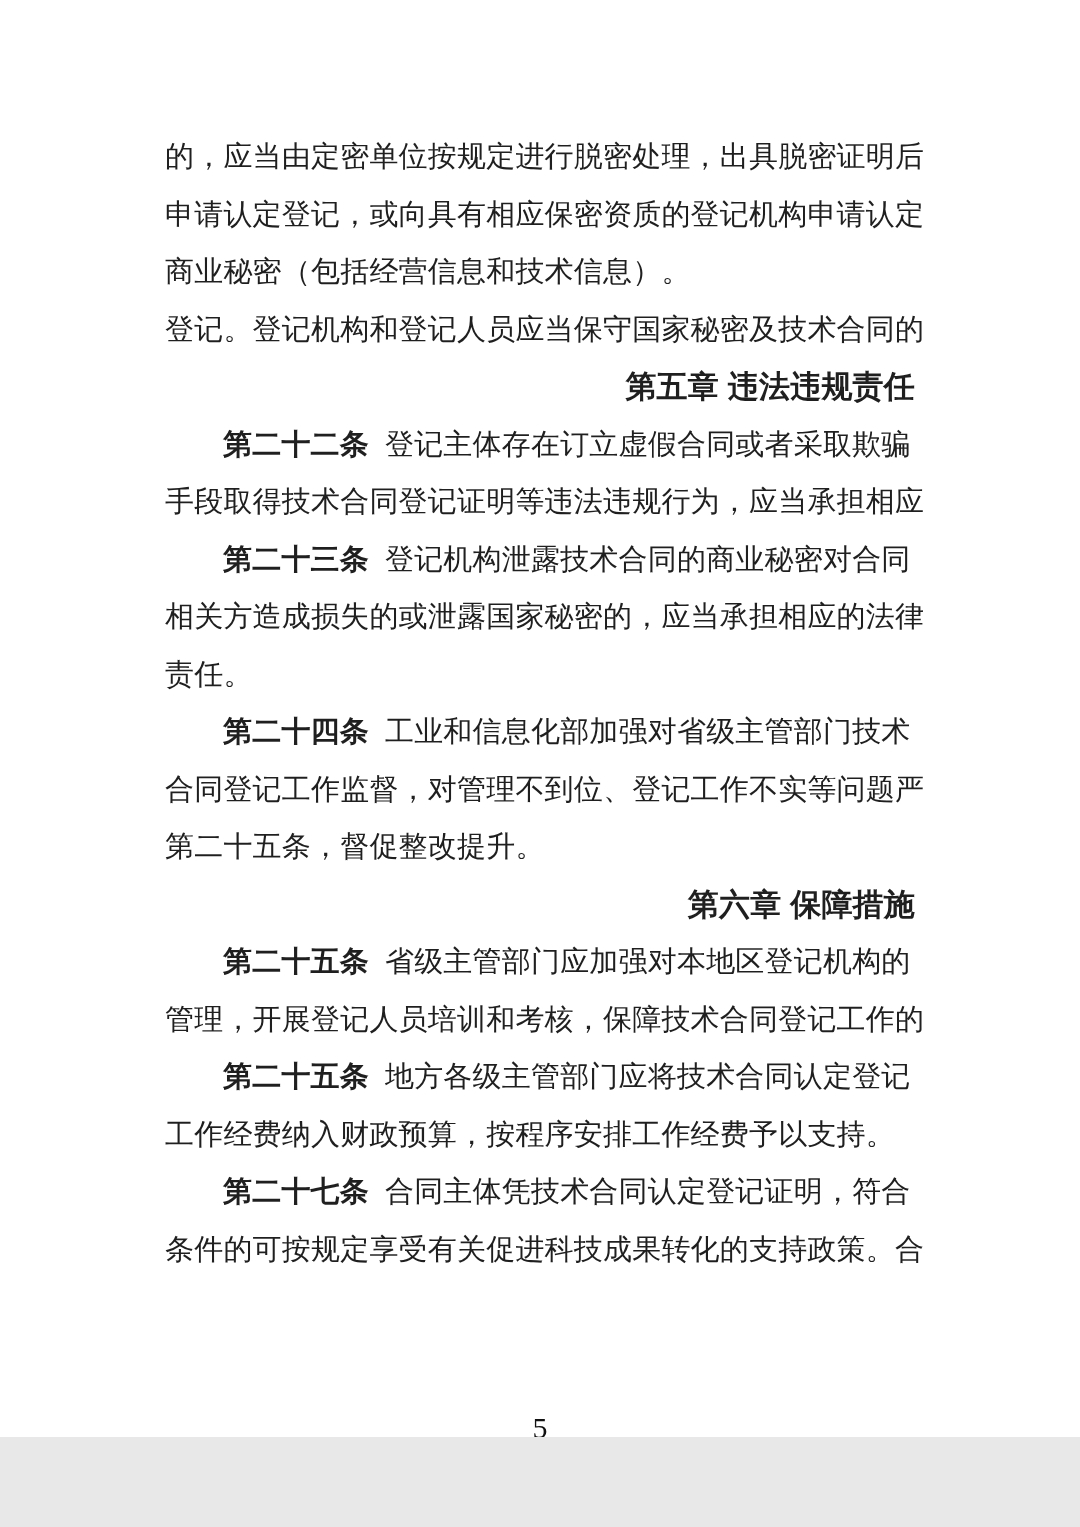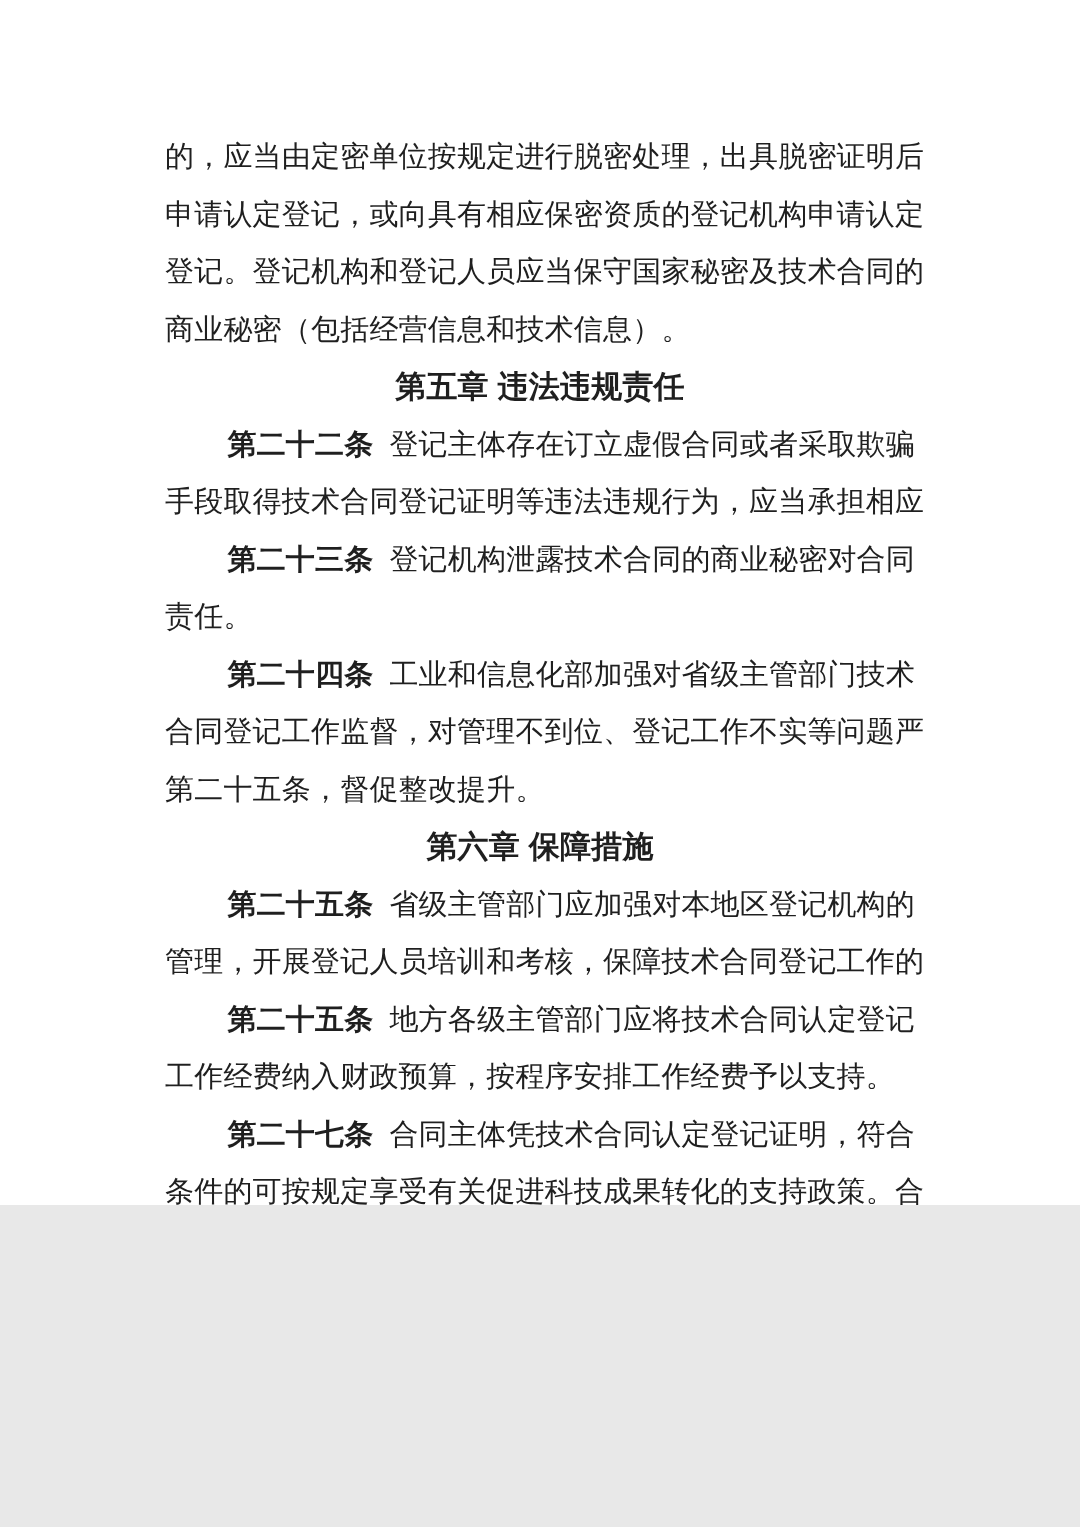--- a/index.html
+++ b/index.html
@@ -1,44 +1,44 @@
 <!DOCTYPE html>
 <html lang="zh"><head>
 <meta charset="utf-8">
 <style>
   html,body{margin:0;padding:0;background:#e8e8e8;}
   .page{
     position:relative;
-    width:1080px;height:1205px;
+    width:1080px;height:1437px;
     background:#ffffff;
     margin:0 auto;
     overflow:hidden;
     font-family:"Liberation Serif","DejaVu Serif",serif;
     color:#1f1f1f;
   }
   .content{
     position:absolute;
     left:165px;top:128px;
     width:750px;
   }
   .line{
     height:57.5px;
     line-height:57.5px;
     font-size:29px;
     letter-spacing:0.2px;
     white-space:nowrap;
   }
-  .line.indent{ padding-left:58px;text-align:right; }
+  .line.indent{ padding-left:58px; }
   .line .b{
     font-weight:bold;
     font-family:"Liberation Sans","DejaVu Sans",sans-serif;
     margin-right:0.55em;
   }
   .line.heading{
-    text-align:center;
+    text-align:right;
     font-weight:bold;
     font-family:"Liberation Sans","DejaVu Sans",sans-serif;
     font-size:31px;
   }
   .page-number{
     position:absolute;
     top:1408px;left:0;
     width:100%;
     text-align:center;
     font-size:30px;
@@ -62,33 +62,34 @@
   .wm-icon{ flex:0 0 auto; display:block; }
 </style>
 </head>
 <body>
 
 <div class="page">
 
   <div class="content">
     <div class="line">的，应当由定密单位按规定进行脱密处理，出具脱密证明后</div>
     <div class="line">申请认定登记，或向具有相应保密资质的登记机构申请认定</div>
+    <div class="line">商业秘密（包括经营信息和技术信息）。</div>
     <div class="line">登记。登记机构和登记人员应当保守国家秘密及技术合同的</div>
-    <div class="line">商业秘密（包括经营信息和技术信息）。</div>
 
     <div class="line heading">第五章 违法违规责任</div>
 
     <div class="line indent">
       <span class="b">第二十二条</span><span>登记主体存在订立虚假合同或者采取欺骗</span>
     </div>
     <div class="line">手段取得技术合同登记证明等违法违规行为，应当承担相应</div>
 
     <div class="line indent">
       <span class="b">第二十三条</span><span>登记机构泄露技术合同的商业秘密对合同</span>
     </div>
+    <div class="line">相关方造成损失的或泄露国家秘密的，应当承担相应的法律</div>
     <div class="line">责任。</div>
 
     <div class="line indent">
       <span class="b">第二十四条</span><span>工业和信息化部加强对省级主管部门技术</span>
     </div>
     <div class="line">合同登记工作监督，对管理不到位、登记工作不实等问题严</div>
     <div class="line">第二十五条，督促整改提升。</div>
 
     <div class="line heading">第六章 保障措施</div>
 

